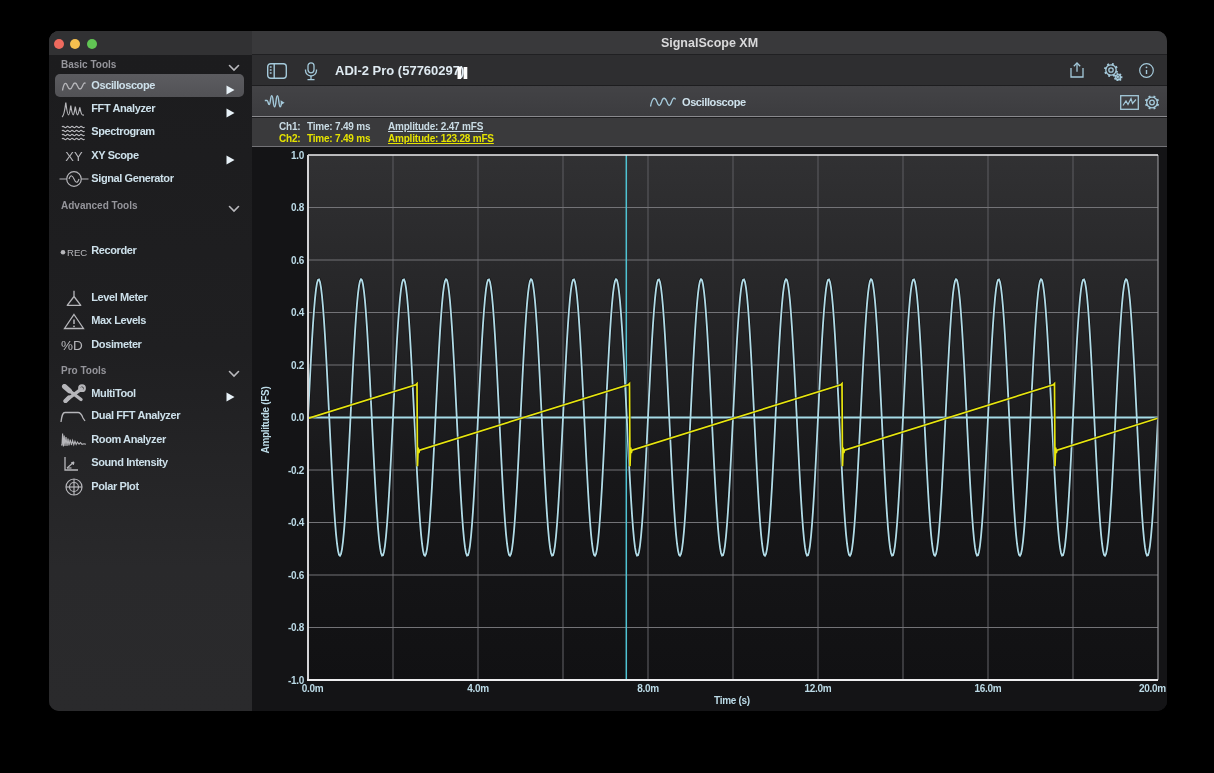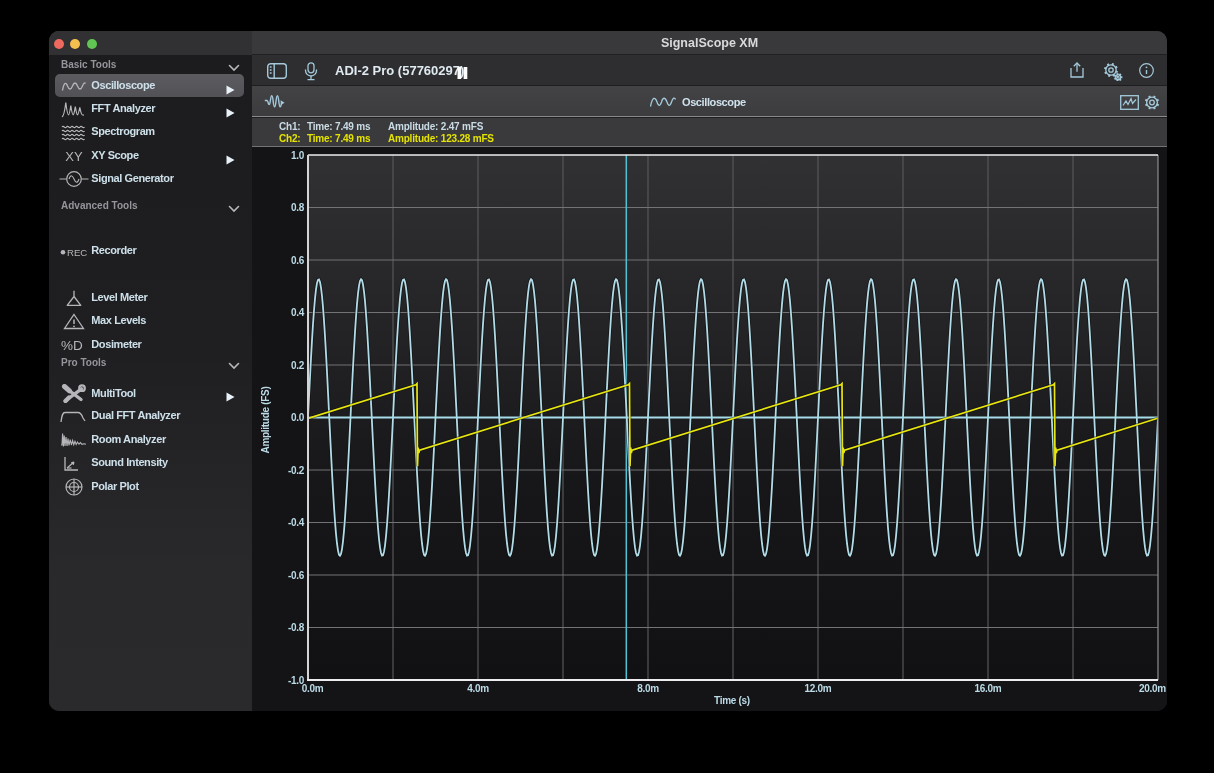--- a/index.html
+++ b/index.html
@@ -17,21 +17,21 @@
 .slab { position:absolute; left:36px; top:0; line-height:23.2px; font-size:11px; font-weight:bold; color:#cde0ea; letter-spacing:-0.4px; }
 .splay { position:absolute; right:9px; top:6.8px; }
 #content { position:absolute; left:203px; top:24px; right:0; bottom:0; }
 #tbar1 { position:absolute; left:0; top:0; right:0; height:30px; background:#2e2e30; }
 #tbar2 { position:absolute; left:0; top:31px; right:0; height:31px; background:linear-gradient(180deg,#434346,#3c3c3f); border-bottom:1px solid #8a8a8e; }
 #rbar { position:absolute; left:0; top:63px; right:0; height:29px; background:#3a3a3c; border-bottom:1px solid #737377; font-size:10px; font-weight:bold; letter-spacing:-0.2px;padding-left:21px; }
 #rbar .l1 { position:absolute; top:3px; white-space:nowrap; width:700px; }
 #rbar .l2 { position:absolute; top:14.5px; white-space:nowrap; width:700px; }
 .cyt { color:#c9dbe4; }
 .ylt { color:#e5e300; }
-.rc1 { position:absolute; left:6px; white-space:nowrap; } .rc2 { position:absolute; left:34px; white-space:nowrap; } .rc3 { position:absolute; left:115px; white-space:nowrap; }
+.rc1 { position:absolute; left:6px; white-space:nowrap; } .rc2 { position:absolute; left:34px; white-space:nowrap; } .rc3 { position:absolute; left:115px; white-space:nowrap;text-decoration:underline; }
 .axl { font-family:"Liberation Sans",sans-serif; font-size:10px; font-weight:bold; fill:#bcdbe7; letter-spacing:-0.3px; }
 .tbic { position:absolute; }
 #adi { position:absolute; left:83px; top:0; height:30px; line-height:31px; font-size:13px; font-weight:bold; color:#dfeaf1; }
 #osctitle { position:absolute; left:430px; top:0; height:31px; line-height:32px; font-size:11px; font-weight:bold; color:#cfe2ec; letter-spacing:-0.4px; }
 </style></head>
 <body>
 <div id="win">
   <div id="titlebar">
       <div class="side"></div>
     <div class="tl" style="left:4.6px;background:#ee6a5e"></div>
@@ -112,21 +112,21 @@
             <circle cx="12" cy="14.3" r="0.9" fill="#b6b6ba"></circle>
           </svg></span>
         <span class="slab">Max Levels</span>
       </div>
       <div class="srow" style="top:277.7px">
         <span class="sic"><svg width="28" height="19" viewBox="0 0 28 19" style="">
             <text x="1" y="15" font-family="Liberation Sans" font-size="13.5" fill="#b6b6ba">%D</text>
           </svg></span>
         <span class="slab">Dosimeter</span>
       </div>
-      <div class="shead" style="top:300px">Pro Tools<span class="chev"><svg width="12" height="8" viewBox="0 0 12 8">
+      <div class="shead" style="top:308.0px">Pro Tools<span class="chev"><svg width="12" height="8" viewBox="0 0 12 8">
             <path d="M1.5,1.5 L6,6 L10.5,1.5" fill="none" stroke="#b9b9bd" stroke-width="1.6" stroke-linecap="round"></path>
           </svg></span></div>
       <div class="srow" style="top:326.5px">
         <span class="sic"><svg width="26" height="19" viewBox="0 0 26 19" style="">
             <g stroke="#b6b6ba" stroke-linecap="round">
               <path d="M5.5,4.5 L20,15.5" stroke-width="3.4"></path>
               <path d="M20.5,4.8 L5.5,16" stroke-width="3.4"></path>
               <path d="M3.5,2.5 L8.5,6.8" stroke-width="5"></path>
               <circle cx="21" cy="4.2" r="2.8" fill="none" stroke-width="2.2"></circle>
               <path d="M4.5,17 L8,13.5" stroke-width="4.4"></path>

